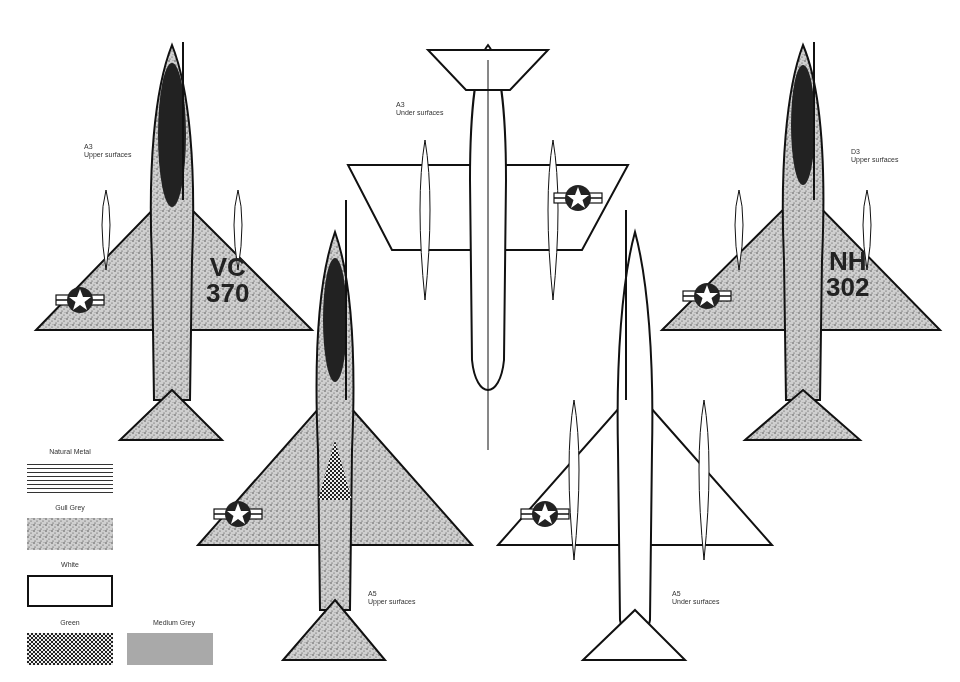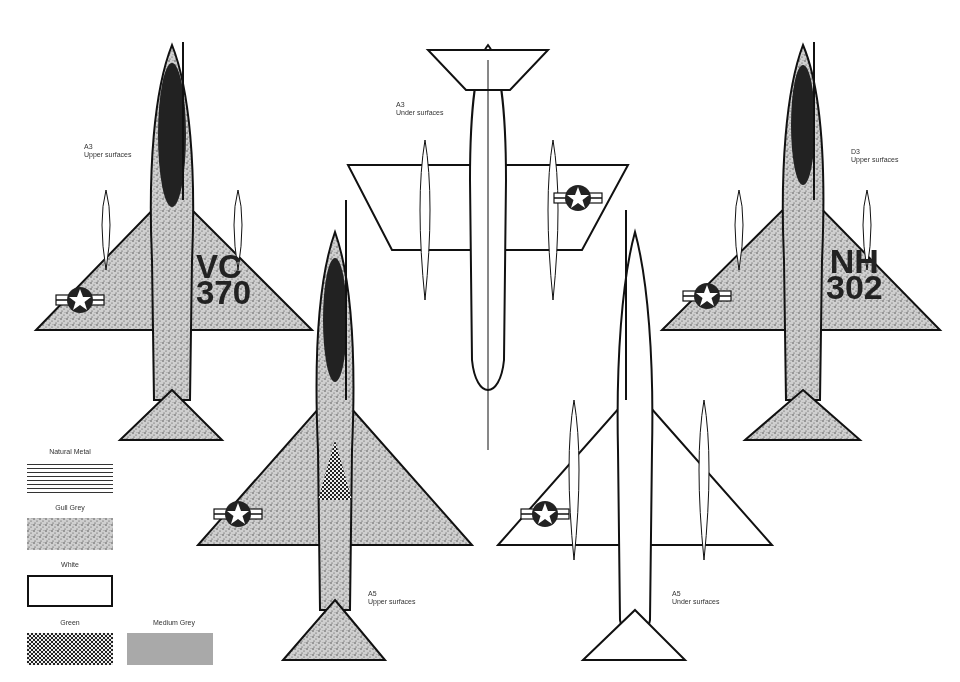--- a/index.html
+++ b/index.html
@@ -80,25 +80,25 @@
     <polygon points="635,390 772,545 498,545" fill="#fff" stroke="#111" stroke-width="2"></polygon>
     <path d="M635,232 C648,280 654,360 652,450 L650,620 C644,650 626,650 620,620 L618,450 C616,360 622,280 635,232Z" fill="#fff" stroke="#111" stroke-width="2"></path>
     <polygon points="635,610 685,660 583,660" fill="#fff" stroke="#111" stroke-width="2"></polygon>
     <path d="M574,400 q-10,60 0,160 q10,-100 0,-160Z" fill="#fff" stroke="#111"></path>
     <path d="M704,400 q-10,60 0,160 q10,-100 0,-160Z" fill="#fff" stroke="#111"></path>
     <line x1="626" y1="210" x2="626" y2="400" stroke="#111" stroke-width="2"></line>
     <use href="#insig" x="545" y="514"></use>
   </g>
 </svg>
 
-<div style="position:absolute;left:196px;top:254px;font-size:33px;line-height:26px;color:#222;font-weight:bold;">
+<div style="position:absolute;left:206px;top:254px;font-size:26px;line-height:26px;color:#222;font-weight:bold;text-align:center;">
   <div>VC</div>
   <div>370</div>
 </div>
-<div style="position:absolute;left:826px;top:248px;font-size:34px;line-height:26px;color:#222;font-weight:bold;text-align:center;">
+<div style="position:absolute;left:826px;top:248px;font-size:26px;line-height:26px;color:#222;font-weight:bold;text-align:center;">
   <div>NH</div>
   <div>302</div>
 </div>
 
 <div class="lbl" style="left:84px;top:143px;">
   <div>A3</div>
   <div>Upper surfaces</div>
 </div>
 <div class="lbl" style="left:396px;top:101px;">
   <div>A3</div>

